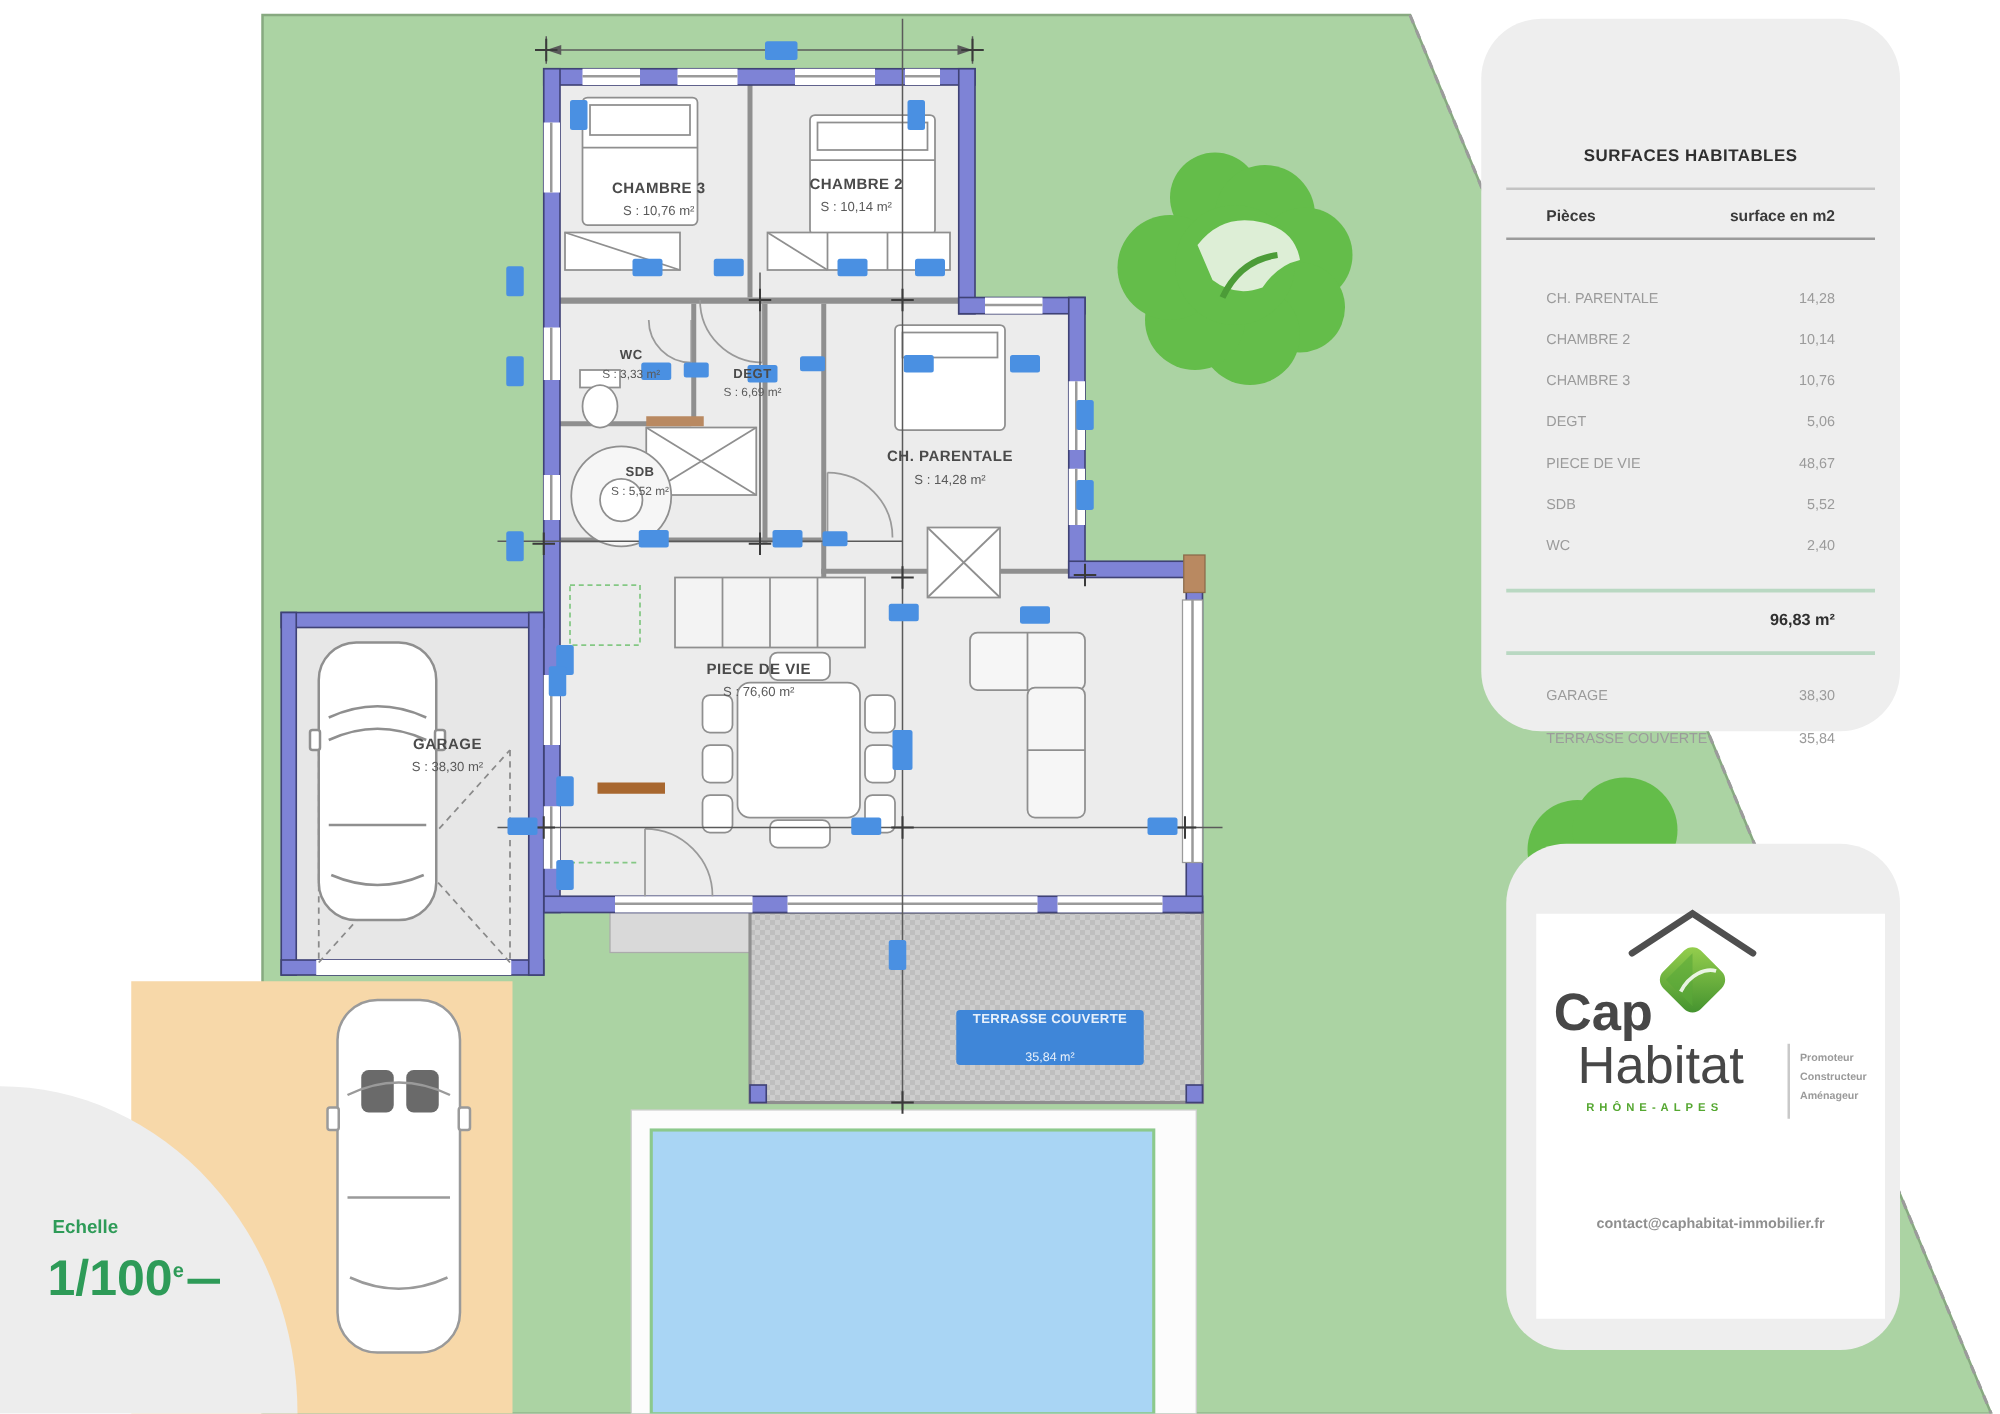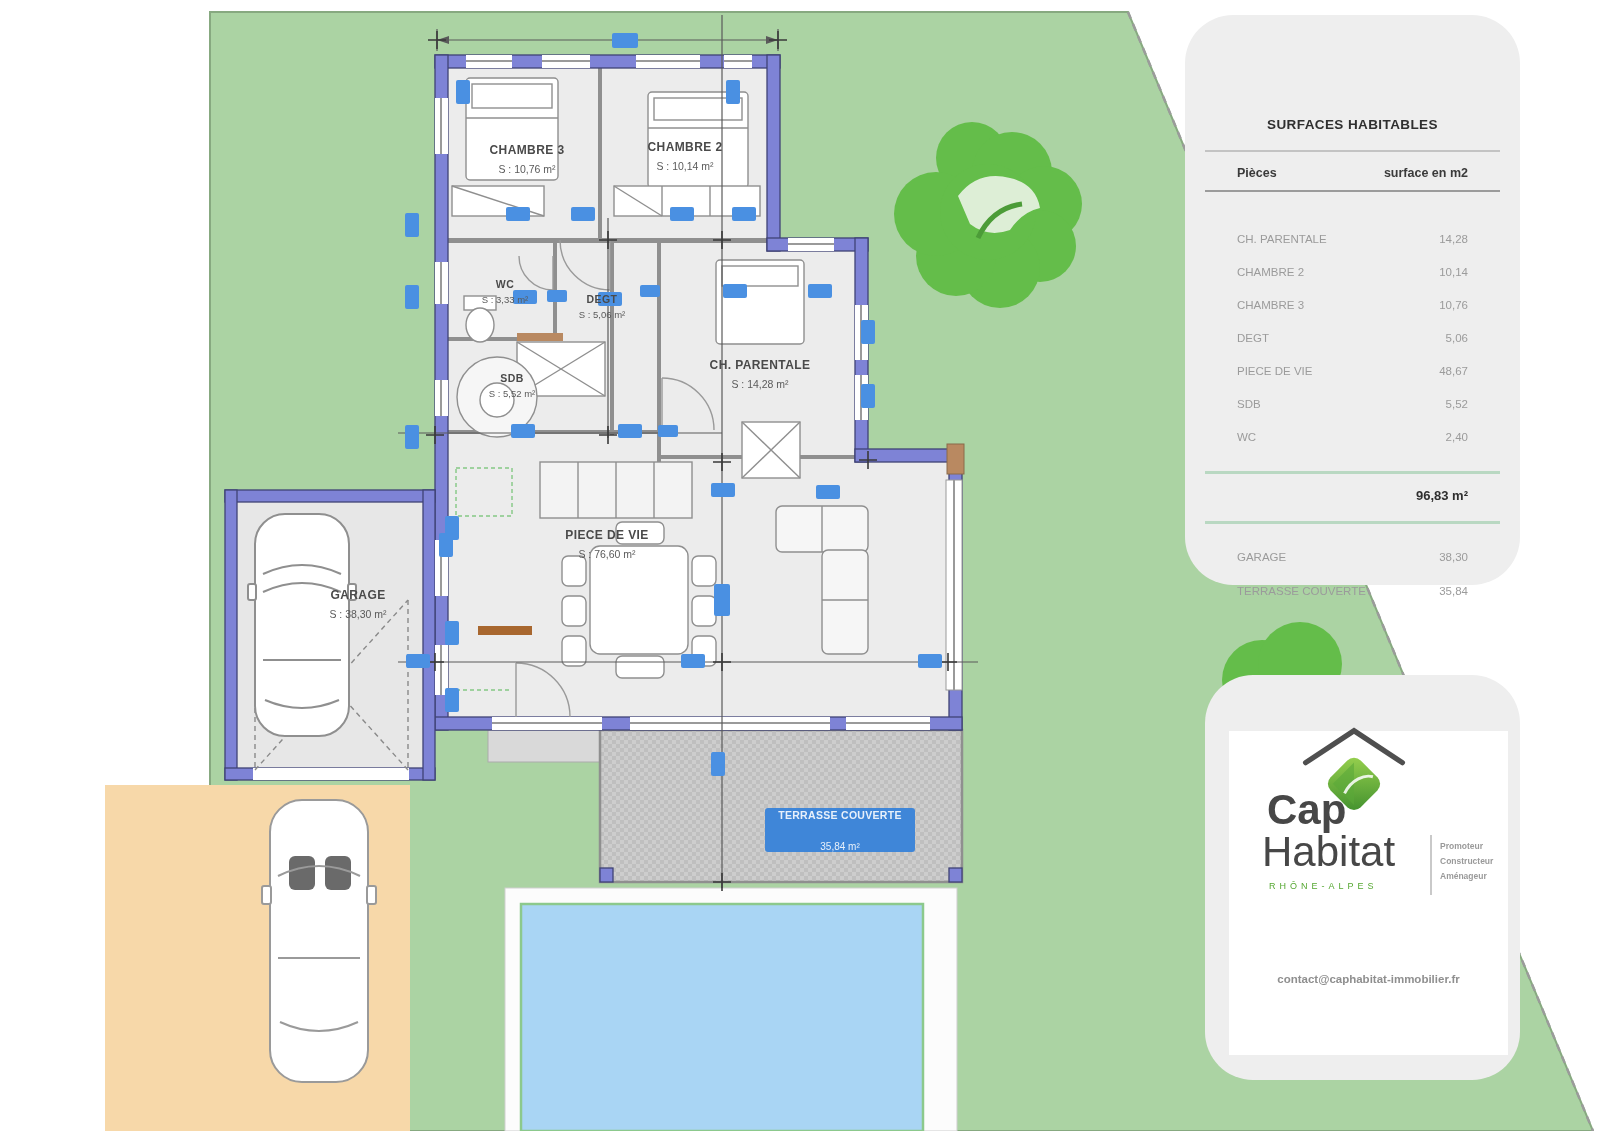--- a/index.html
+++ b/index.html
@@ -50,23 +50,23 @@
   .sc-total{ text-align:right;margin:14px 32px 0 32px;font-weight:bold;font-size:13px;color:#2f2f2f;}
   .sc-annex{margin:16px 32px 0 32px;}
   .sc-annex .sc-row{height:34px;}
   .sc-sp1{margin-top:10px;}
 
   
   .brand-card{position:absolute;left:1205px;top:675px;width:315px;height:405px;
       background:#eeeeee;border-radius:48px;z-index:5;}
   .brand-panel{position:absolute;left:24px;top:56px;width:279px;height:324px;background:#fff;}
   .brand-emblem{position:absolute;left:66px;top:-8px;width:118px;height:104px;}
-  .brand-cap{position:absolute;left:14px;top:58px;font-size:42px;font-weight:bold;color:#474747;line-height:1;margin-left:24px;}
+  .brand-cap{position:absolute;left:14px;top:58px;font-size:42px;font-weight:bold;color:#474747;line-height:1;}
   .brand-habitat{position:absolute;left:33px;top:100px;font-size:42px;font-weight:normal;color:#474747;line-height:1;}
-  .brand-region{position:absolute;left:40px;top:150px;font-size:9px;font-weight:normal;
+  .brand-region{position:absolute;left:40px;top:150px;font-size:9px;font-weight:bold;
                 letter-spacing:4px;color:#56a832;}
   .brand-divider{position:absolute;left:201px;top:104px;width:2px;height:60px;background:#c9c9c9;}
   .brand-taglines{position:absolute;left:211px;top:108px;font-size:8.5px;color:#9a9a9a;line-height:15px;font-weight:bold;}
   .brand-phone{position:absolute;left:0;top:196px;width:100%;text-align:center;
                font-size:24px;font-weight:bold;color:#111;letter-spacing:.5px;}
   .brand-email{position:absolute;left:0;top:242px;width:100%;text-align:center;
                font-size:11.5px;color:#8f8f8f;font-weight:bold;}
 
   
   .scale-badge{position:absolute;left:0;bottom:0;width:238px;height:262px;background:#ededed;
@@ -356,21 +356,21 @@
       <div class="room-label" style="left: 685px; top: 140px;">
         <div class="rname">CHAMBRE 2</div>
         <div class="rarea">S : 10,14 m²</div>
       </div>
       <div class="room-label small" style="left: 505px; top: 278px;">
         <div class="rname">WC</div>
         <div class="rarea">S : 3,33 m²</div>
       </div>
       <div class="room-label small" style="left: 602px; top: 293px;">
         <div class="rname">DEGT</div>
-        <div class="rarea">S : 5,06 m²</div>
+        <div class="rarea">S : 6,69 m²</div>
       </div>
       <div class="room-label small" style="left: 512px; top: 372px;">
         <div class="rname">SDB</div>
         <div class="rarea">S : 5,52 m²</div>
       </div>
       <div class="room-label" style="left: 760px; top: 358px;">
         <div class="rname">CH. PARENTALE</div>
         <div class="rarea">S : 14,28 m²</div>
       </div>
       <div class="room-label" style="left: 607px; top: 528px;">
@@ -463,14 +463,20 @@
       <div class="brand-divider"></div>
       <div class="brand-taglines" id="brand-taglines">
           <div>Promoteur</div>
           <div>Constructeur</div>
           <div>Aménageur</div>
         </div>
       <div class="brand-email">contact@caphabitat-immobilier.fr</div>
     </div>
   </div>
 
+  <div class="scale-badge">
+    <div class="scale-label">Echelle</div>
+    <div class="scale-value">
+      <span>1/100</span><sup>e</sup><span class="scale-dash"></span>
+    </div>
+  </div>
 
 </div>
 
 </body></html>

